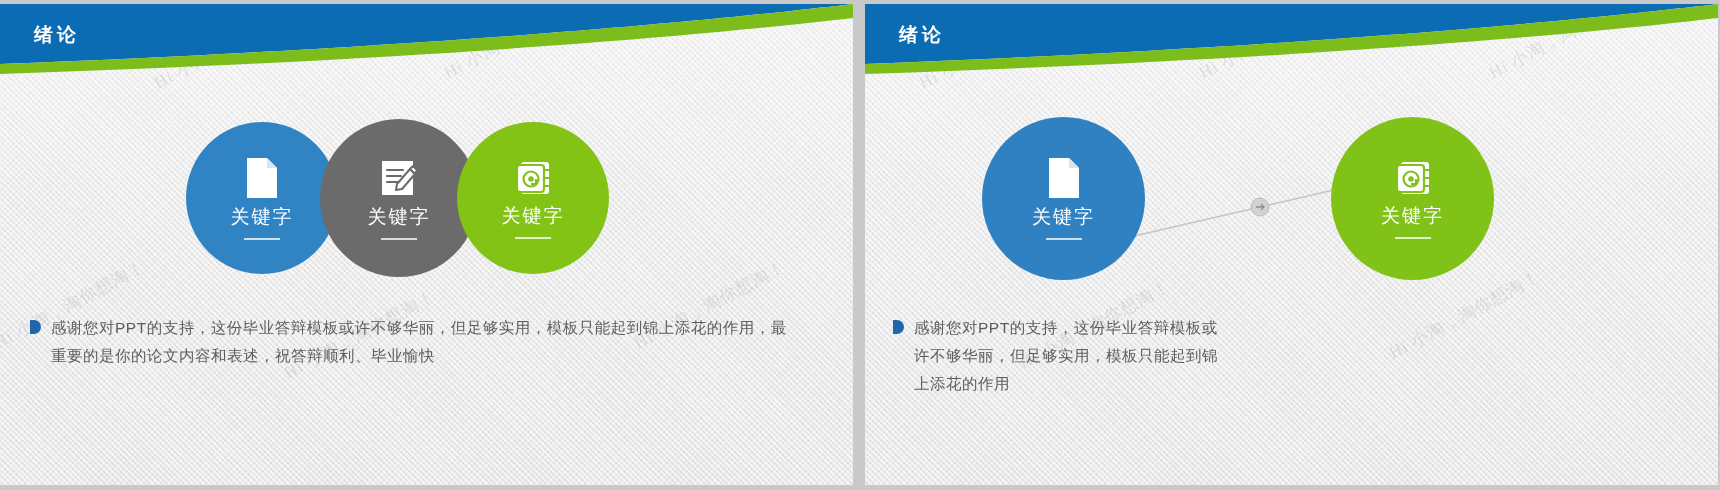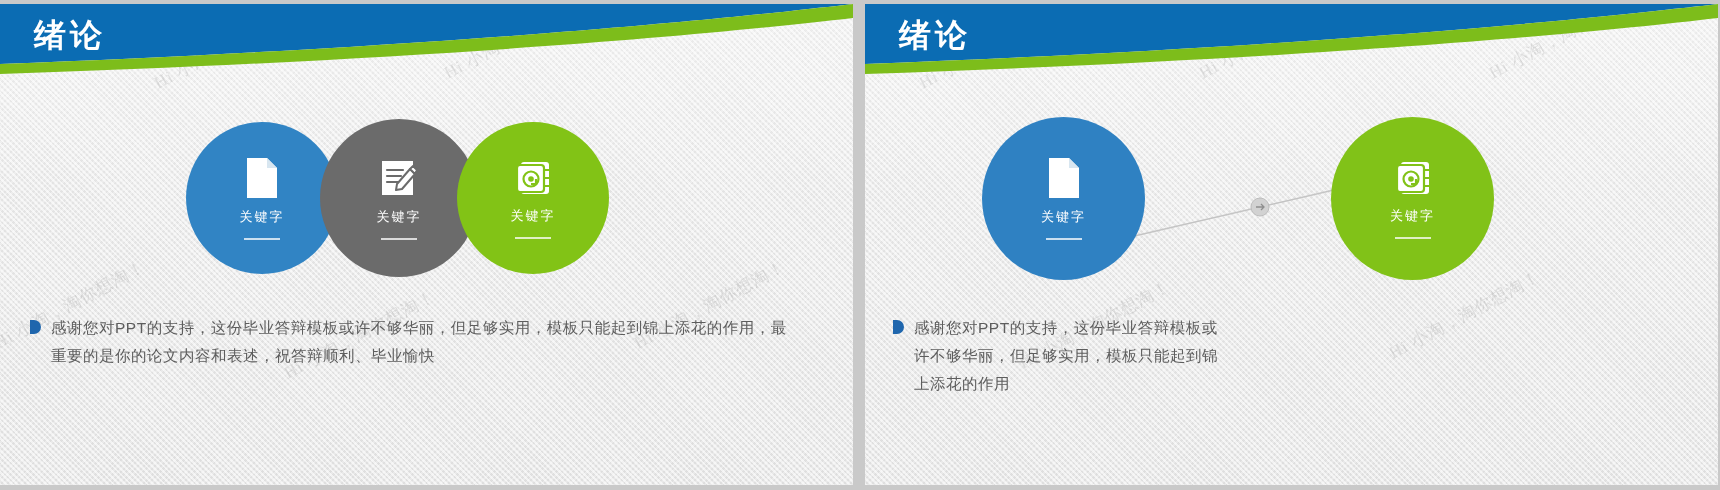--- a/index.html
+++ b/index.html
@@ -44,21 +44,21 @@
     left: 0; top: 0;
     width: 100%;
     height: 130px;
     pointer-events: none;
   }
   .header-wrap svg { display: block; width: 100%; height: 130px; }
   .header-title {
     position: absolute;
     left: 34px;
     top: 14px;
-    font-size: 32px;
+    font-size: 19px;
     font-weight: bold;
     color: #ffffff;
     letter-spacing: 4px;
     line-height: 34px;
     z-index: 5;
   }
 
   
   .wm {
     position: absolute;
@@ -88,21 +88,21 @@
   .c-green { background: #82c316; }
   .c-blue-s  { background: #2f81c2; }
   .c-green-s { background: #81c218; }
 
   .circle .icon {
     margin-bottom: 6px;
     line-height: 0;
   }
   .circle .clabel {
     color: #ffffff;
-    font-size: 13px;
+    font-size: 19px;
     letter-spacing: 2px;
     line-height: 24px;
   }
   .circle .cdash {
     width: 36px;
     height: 2px;
     background: rgba(255,255,255,0.75);
     margin-top: 9px;
   }
 

